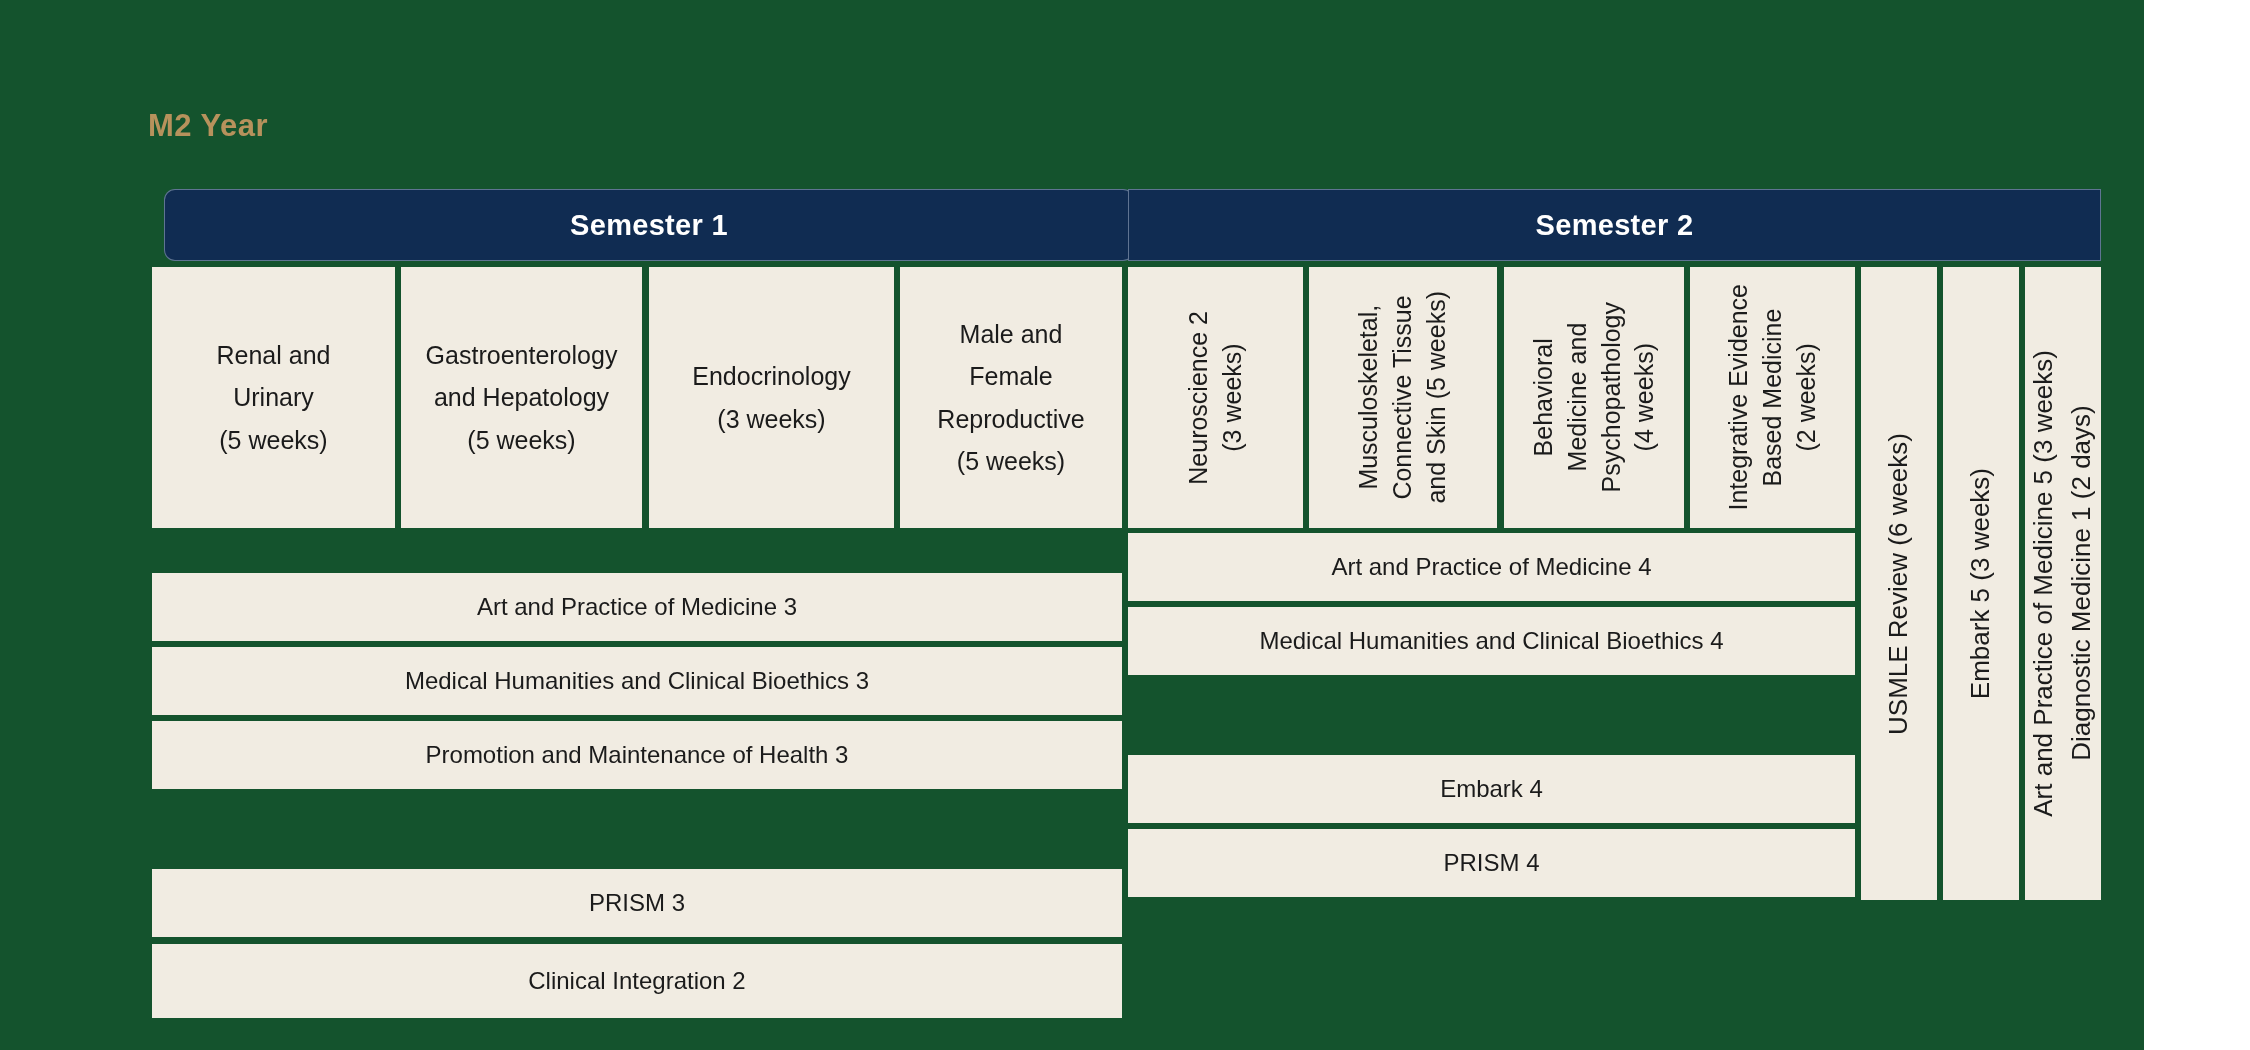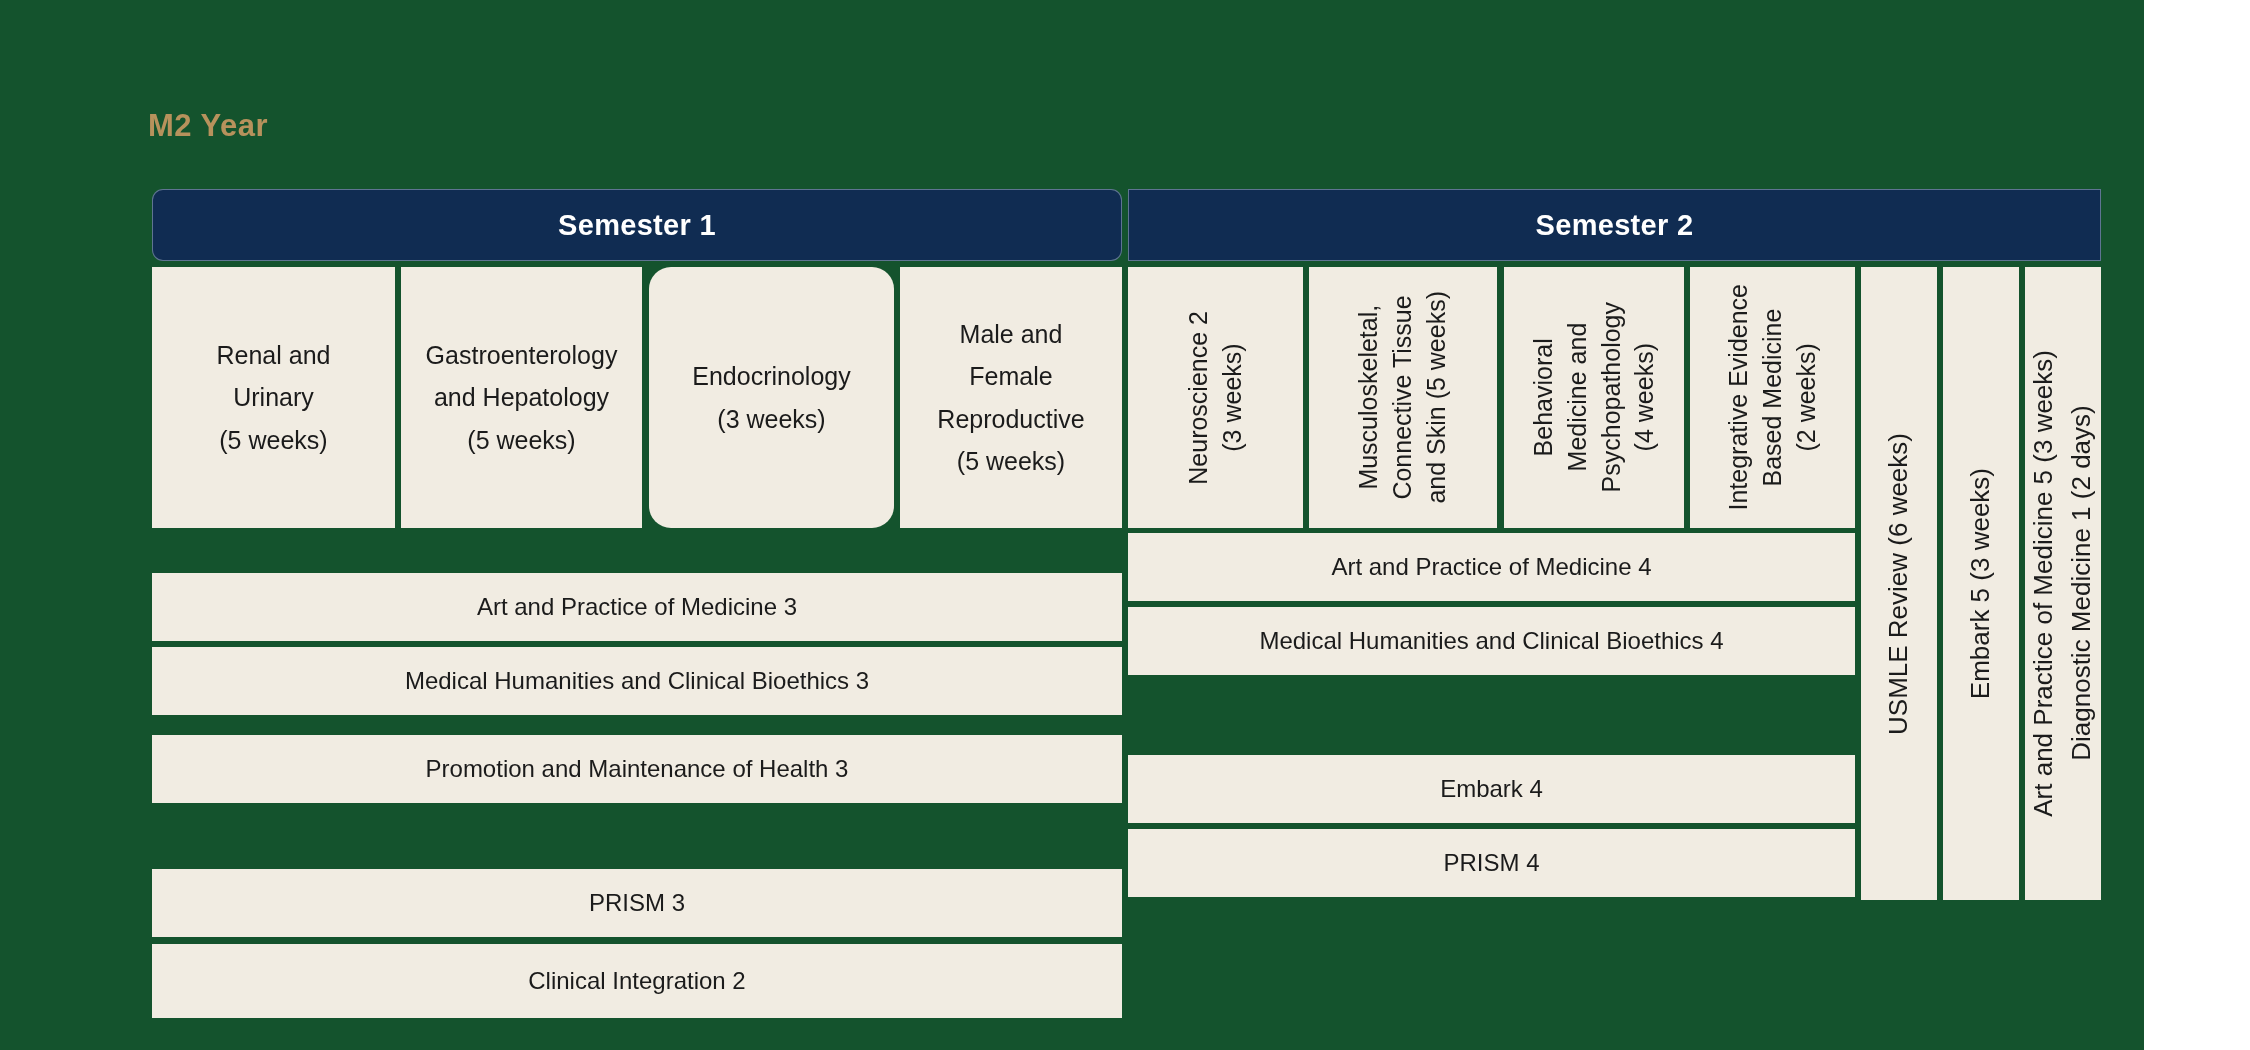--- a/index.html
+++ b/index.html
@@ -21,37 +21,37 @@
   .hdr{
     position:absolute;top:189px;height:72px;
     background:#102c52;
     border:1px solid rgba(160,176,198,.55);
     box-sizing:border-box;
     color:#ffffff;
     display:flex;align-items:center;justify-content:center;
     font-size:29px;font-weight:bold;
     letter-spacing:.3px;
   }
-  .hdr-s1{left:152px;width:970px;border-radius:11px;}
+  .hdr-s1{left:164px;width:970px;border-radius:11px;}
   .hdr-s2{left:1128px;width:973px;}
 
   .cell{
     position:absolute;
     background:#f1ece2;
     display:flex;align-items:center;justify-content:center;
     text-align:center;
     box-sizing:border-box;
   }
   .cell .txt{white-space:pre-line;}
 
   
   .course{top:267px;height:261px;font-size:25px;line-height:1.7;}
   .s1c0{left:152px;width:243px;}
   .s1c1{left:401px;width:241px;}
-  .s1c2{left:649px;width:245px;border-radius:22px;}
+  .s1c2{left:649px;width:245px;}
   .s1c3{left:900px;width:222px;}
 
   
   .vcourse{top:267px;height:261px;font-size:25px;}
   .vtxt{
     writing-mode:vertical-rl;
     transform:rotate(180deg);
     white-space:pre-line;
     text-align:center;
     line-height:1.35;
@@ -67,21 +67,21 @@
   .t0{left:1861px;width:76px;}
   .t1{left:1943px;width:76px;}
   .t2{left:2025px;width:76px;}
 
   
   .row{height:68px;font-size:24px;}
   .rs1{left:152px;width:970px;margin-top:40px;}
   .rs2{left:1128px;width:727px;}
   .ry0{top:533px;}
   .ry1{top:607px;text-align:right;}
-  .ry2{top:695px;}
+  .ry2{top:681px;}
   .ry3{top:755px;}
   .ry4{top:829px;}
   .ry5{top:904px;height:74px;}
 </style>
 </head>
 <body>
 
 <div class="canvas">
 
   <h1 class="page-title">M2 Year</h1>

